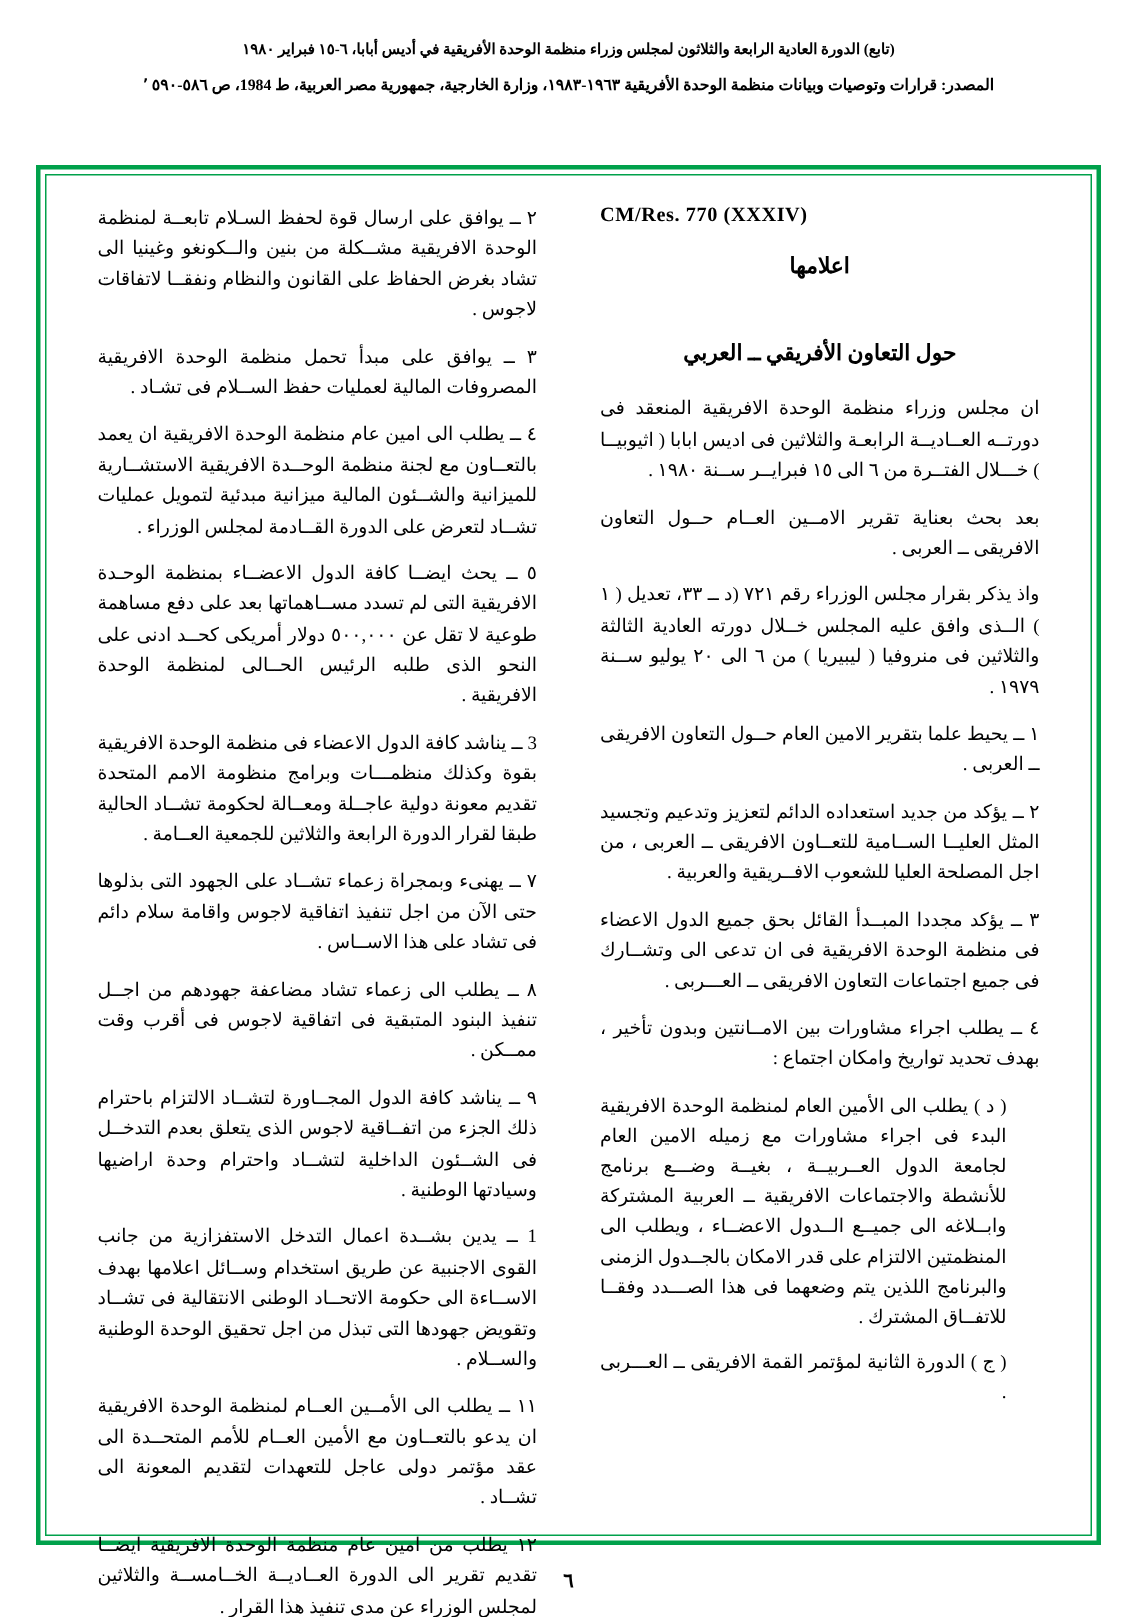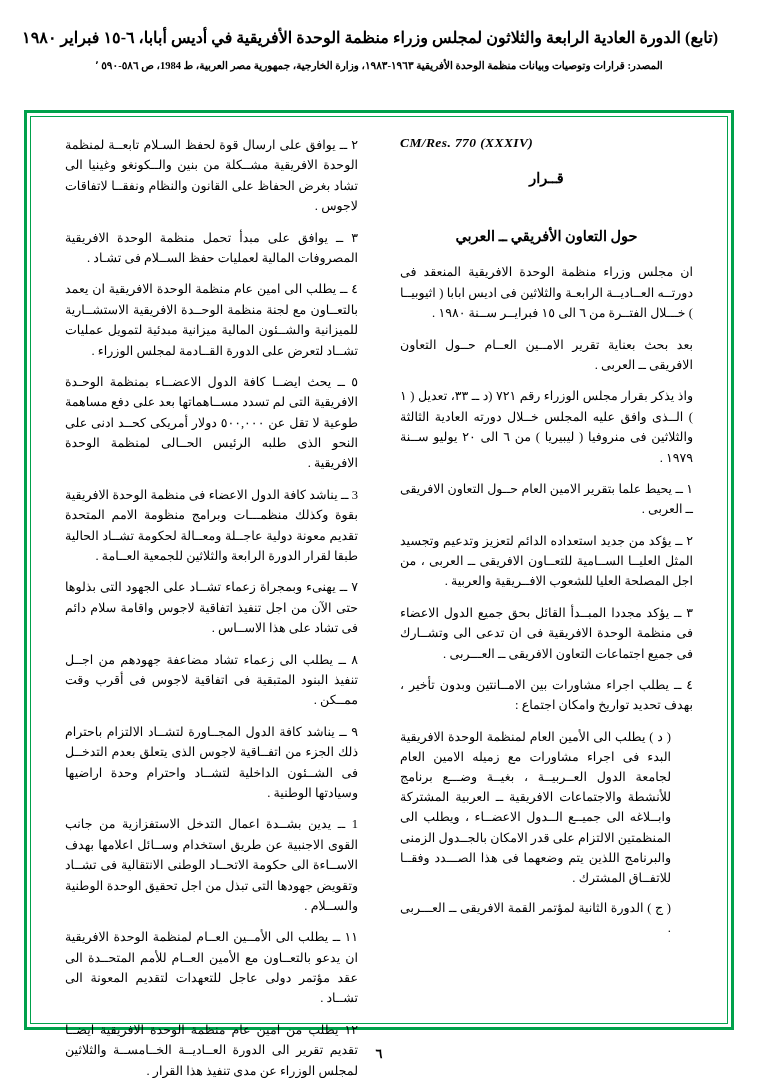--- a/index.html
+++ b/index.html
@@ -20,21 +20,21 @@
     height: 1078px;
     position: relative;
     box-sizing: border-box;
     padding: 0;
   }
   .header-block {
     padding: 26px 40px 0 40px;
     text-align: center;
   }
   .doc-title {
-    font-size: 16px;
+    font-size: 10px;
     font-weight: bold;
     letter-spacing: 0px;
     line-height: 1.5;
     direction: rtl;
     white-space: nowrap;
   }
   .doc-source {
     margin-top: 9px;
     font-size: 10.5px;
     font-weight: bold;
@@ -77,21 +77,20 @@
     direction: rtl;
   }
   .resnum {
     font-family: "Liberation Serif", "DejaVu Serif", serif;
     font-size: 13.5px;
     font-weight: bold;
     direction: ltr;
     text-align: left;
     margin-bottom: 16px;
     letter-spacing: 0.4px;
-    font-style: italic;
   }
   .qarar {
     text-align: center;
     font-size: 14.5px;
     font-weight: bold;
     line-height: 1.6;
     margin-bottom: 14px;
   }
   .qarar .l2 {
     display: block;
@@ -136,21 +135,21 @@
     <div class="doc-source">المصدر: ‏قرارات وتوصيات وبيانات منظمة الوحدة الأفريقية ١٩٦٣-١٩٨٣، وزارة الخارجية، جمهورية مصر العربية، ط 1984، ص ٥٨٦-٥٩٠ ٬</div>
   </div>
 
   <div class="frame">
     <div class="frame-inner">
       <div class="columns">
 
         <div class="col">
           <div class="resnum">CM/Res. 770  (XXXIV)</div>
           <div class="qarar">
-            <span class="l1">قــرار</span>
+            <span class="l1">اعلامها</span>
             <span class="l2">حول التعاون الأفريقي ــ العربي</span>
           </div>
           <p class="para lead">ان مجلس وزراء منظمة الوحدة الافريقية المنعقد فى دورتــه العــاديــة الرابعـة والثلاثين فى اديس ابابا ( اثيوبيــا ) خـــلال الفتــرة من ٦ الى ١٥ فبرايــر ســنة ١٩٨٠ .</p>
           <p class="para">بعد بحث بعناية تقرير الامــين العــام حــول التعاون الافريقى ــ العربى .</p>
           <p class="para">واذ يذكر بقرار مجلس الوزراء رقم ٧٢١ (د ــ ٣٣، تعديل ( ١ ) الــذى وافق عليه المجلس خــلال دورته العادية الثالثة والثلاثين فى منروفيا ( ليبيريا ) من ٦ الى ٢٠ يوليو ســنة ١٩٧٩ .</p>
           <p class="para">١ ــ يحيط علما بتقرير الامين العام حــول التعاون الافريقى ــ العربى .</p>
           <p class="para">٢ ــ يؤكد من جديد استعداده الدائم لتعزيز وتدعيم وتجسيد المثل العليــا الســامية للتعــاون الافريقى ــ العربى ، من اجل المصلحة العليا للشعوب الافــريقية والعربية .</p>
           <p class="para">٣ ــ يؤكد مجددا المبــدأ القائل بحق جميع الدول الاعضاء فى منظمة الوحدة الافريقية فى ان تدعى الى وتشــارك فى جميع اجتماعات التعاون الافريقى ــ العـــربى .</p>
           <p class="para">٤ ــ يطلب اجراء مشاورات بين الامــانتين وبدون تأخير ، بهدف تحديد تواريخ وامكان اجتماع :</p>
           <p class="sub">( د ) يطلب الى الأمين العام لمنظمة الوحدة الافريقية البدء فى اجراء مشاورات مع زميله الامين العام لجامعة الدول العــربيــة ، بغيــة وضـــع برنامج للأنشطة والاجتماعات الافريقية ــ العربية المشتركة وابــلاغه الى جميــع الــدول الاعضــاء ، ويطلب الى المنظمتين الالتزام على قدر الامكان بالجــدول الزمنى والبرنامج اللذين يتم وضعهما فى هذا الصـــدد وفقــا للاتفــاق المشترك .</p>

